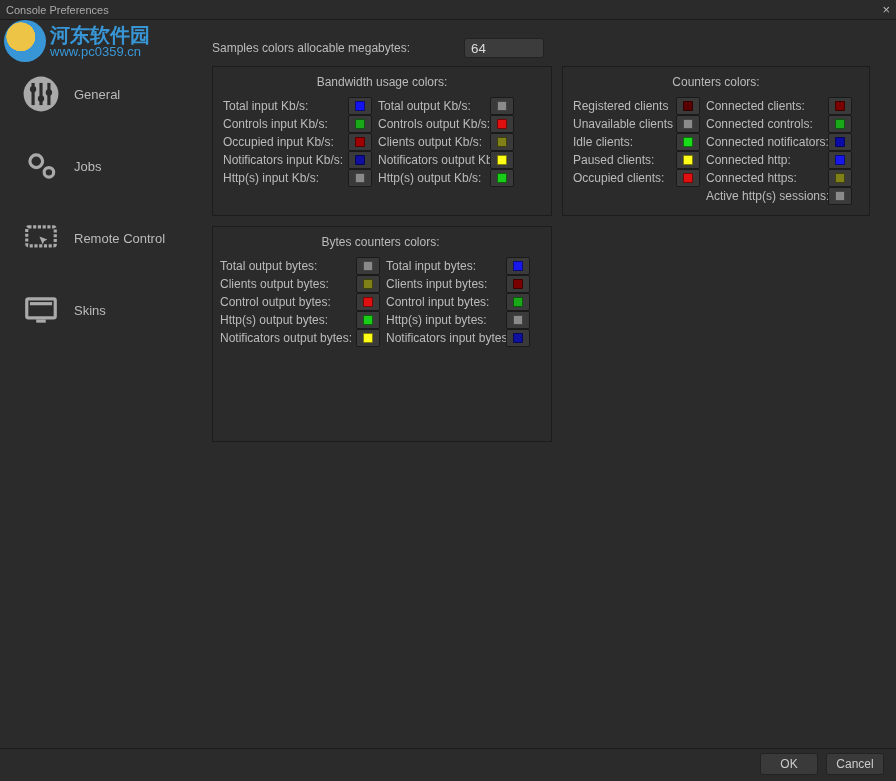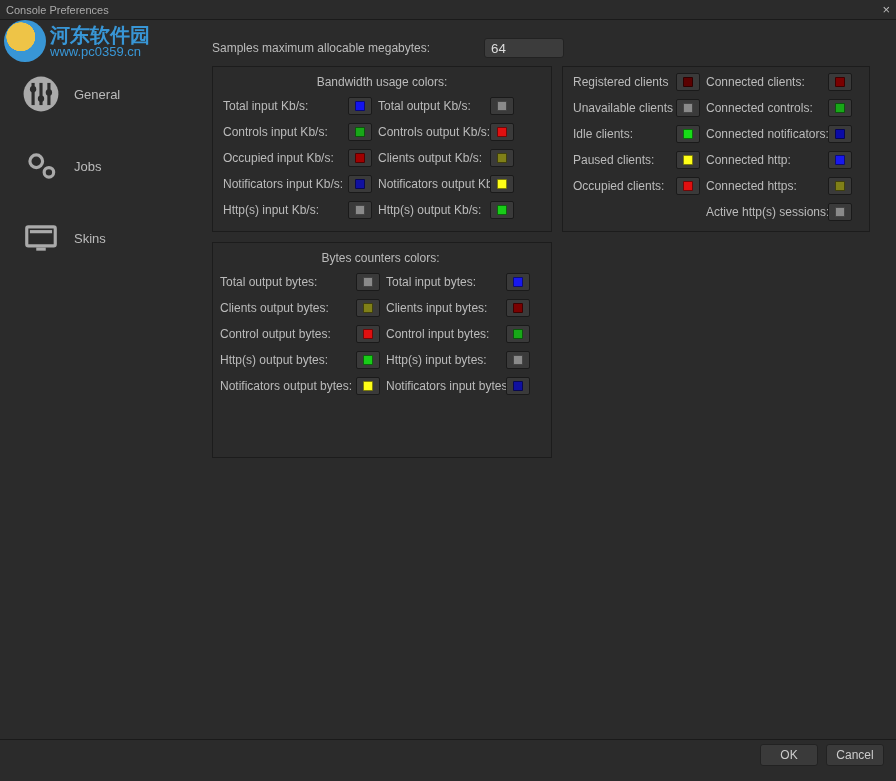--- a/index.html
+++ b/index.html
@@ -66,40 +66,40 @@
   margin-left: 44px;
 }
 .panels { display: flex; gap: 10px; }
 .panel {
   border: 1px solid #1c1c1c;
   border-radius: 0;
   background: #2b2b2b;
   padding: 6px 10px 10px 10px;
 }
 .panel-title { text-align: center; color: #bbb; padding: 2px 0 8px 0; border-bottom: none; }
-.grid { display: grid; row-gap: 8px; align-items: center; }
+.grid { display: grid; align-items: center; }
 .bandwidth { width: 340px; }
 .bandwidth .grid { grid-template-columns: 125px 30px 112px 30px; }
 .counters { width: 308px; }
 .counters .grid { grid-template-columns: 103px 30px 122px 30px; }
 .bytes { width: 340px; margin-top: 10px; height: 216px; padding-left: 7px; }
 .bytes .grid { grid-template-columns: 136px 30px 120px 30px; }
 .cell-label { color: #bbb; font-size: 12px; white-space: nowrap; }
 .swatch {
   width: 24px; height: 18px;
   border: 1px solid #1a1a1a;
   border-radius: 2px;
   background: #3a3a3a;
   display: flex; align-items: center; justify-content: center;
   cursor: pointer;
 }
 .swatch-inner { width: 10px; height: 10px; border: 1px solid rgba(0,0,0,0.5); border-radius: 1px; }
 .footer {
   position: absolute;
-  bottom: 12px; left: 0; right: 0;
+  bottom: 3px; left: 0; right: 0;
   height: 30px;
   border-top: 1px solid #1a1a1a;
   display: flex;
   align-items: center;
   justify-content: flex-end;
   padding-right: 12px;
   gap: 8px;
   background: #2b2b2b;
 }
 .btn {
@@ -149,32 +149,41 @@
       <span class="sidebar-icon">
         <svg viewBox="0 0 24 24">
             <path d="M9 4a5 5 0 1 0 0 10A5 5 0 0 0 9 4zm0 2a3 3 0 1 1 0 6 3 3 0 0 1 0-6zM17 12a4 4 0 1 0 0 8 4 4 0 0 0 0-8zm0 2a2 2 0 1 1 0 4 2 2 0 0 1 0-4z"></path>
           </svg>
       </span>
       <span class="sidebar-label">Jobs</span>
     </div>
     <div class="sidebar-item">
       <span class="sidebar-icon">
         <svg viewBox="0 0 24 24">
+            <rect x="3" y="5" width="18" height="12" rx="1" fill="none" stroke="#aaa" stroke-width="2" stroke-dasharray="2 1"></rect>
+            <path d="M11 11l2 5 1-2 2-1z" fill="#aaa"></path>
+          </svg>
+      </span>
+      <span class="sidebar-label">Remote Control</span>
+    </div>
+    <div class="sidebar-item">
+      <span class="sidebar-icon">
+        <svg viewBox="0 0 24 24">
             <rect x="3" y="5" width="18" height="12" rx="1" fill="none" stroke="#aaa" stroke-width="2"></rect>
             <rect x="5" y="7" width="14" height="2" fill="#aaa"></rect>
             <rect x="9" y="18" width="6" height="2" fill="#aaa"></rect>
           </svg>
       </span>
       <span class="sidebar-label">Skins</span>
     </div>
   </div>
 
   <div class="content">
     <div class="row-top">
-      <label>Samples maximum allocable megabytes:</label>
+      <label>Samples colors allocable megabytes:</label>
       <input type="text" value="64" style="">
     </div>
 
     <div class="panels">
       <div class="panel bandwidth">
         <div class="panel-title">Bandwidth usage colors:</div>
         <div class="grid" id="bandwidth-grid">
             <span class="cell-label">Total input Kb/s:</span>
             <div class="swatch">
               <div class="swatch-inner" style="background: rgb(19, 19, 238);"></div>
@@ -211,20 +220,21 @@
             <div class="swatch">
               <div class="swatch-inner" style="background: rgb(138, 138, 138);"></div>
             </div>
             <span class="cell-label">Http(s) output Kb/s:</span>
             <div class="swatch">
               <div class="swatch-inner" style="background: rgb(24, 204, 24);"></div>
             </div>
           </div>
       </div>
       <div class="panel counters">
+        <div class="panel-title">Counters colors:</div>
         <div class="grid" id="counters-grid">
             <span class="cell-label">Registered clients</span>
             <div class="swatch">
               <div class="swatch-inner" style="background: rgb(90, 0, 0);"></div>
             </div>
             <span class="cell-label">Connected clients:</span>
             <div class="swatch">
               <div class="swatch-inner" style="background: rgb(122, 0, 0);"></div>
             </div>
             <span class="cell-label">Unavailable clients</span>

